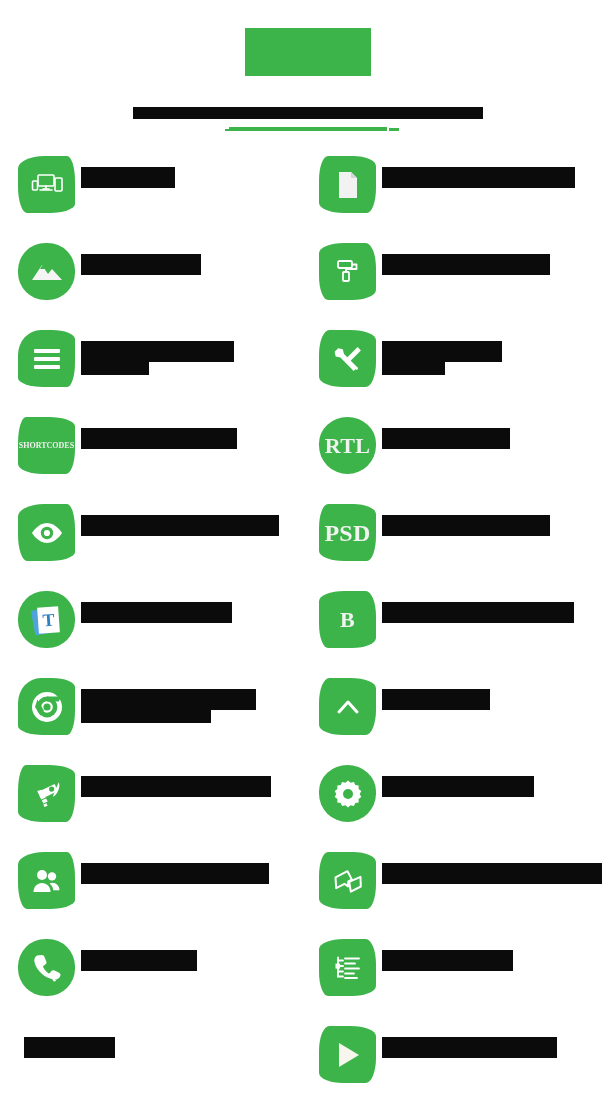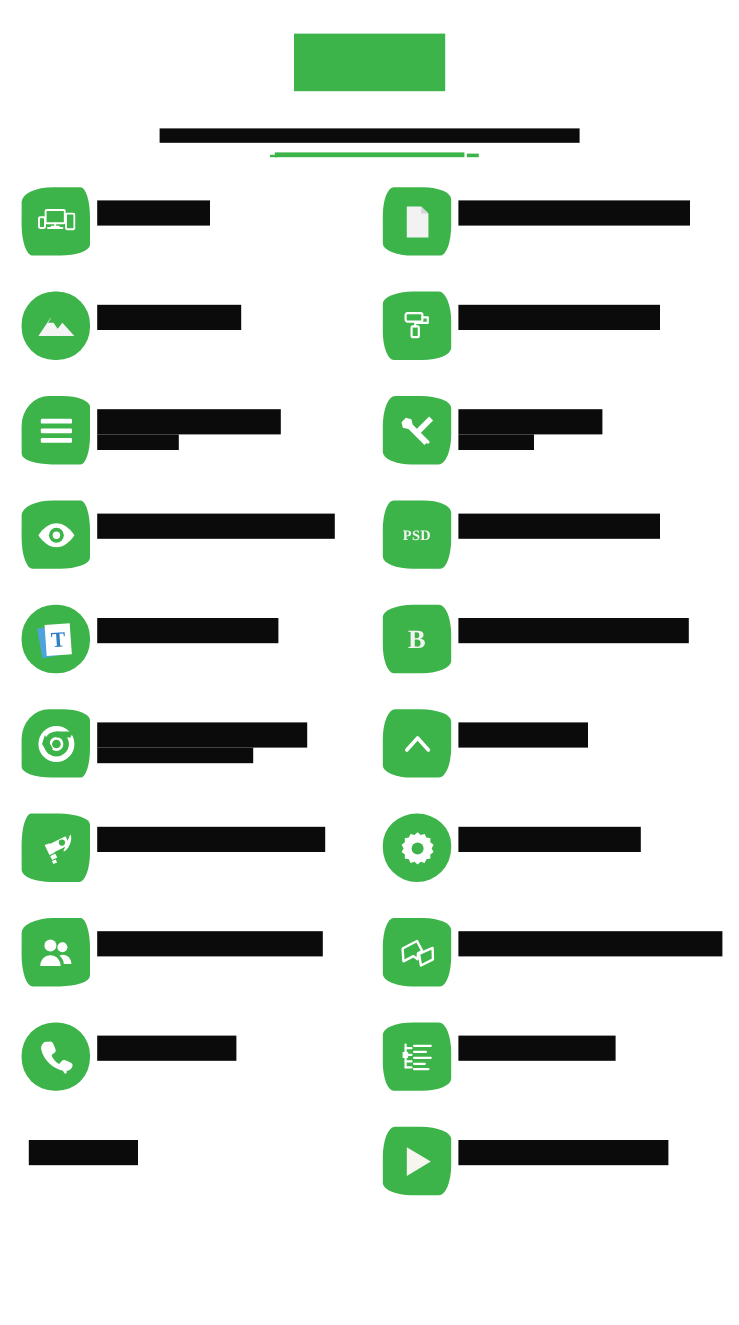--- a/index.html
+++ b/index.html
@@ -107,21 +107,21 @@
   .icon-text {
     font-weight: bold;
     color: #f2f2f0;
     letter-spacing: 0.3px;
     line-height: 1;
     text-align: center;
     font-family: "Liberation Serif", serif;
   }
   .icon-text.size-xs { font-size: 8px; letter-spacing: 0px; }
   .icon-text.size-sm { font-size: 12px; }
-  .icon-text.size-md { font-size: 12px; }
+  .icon-text.size-md { font-size: 24px; }
   .icon-text.size-lg { font-size: 22px; }
 
   
   .feature-label {
     margin-left: 6px;
     margin-top: 14px;
     display: flex;
     flex-direction: column;
     gap: 0px;
   }
@@ -264,20 +264,36 @@
      <circle cx="22.6" cy="23.4" r="1.4"></circle>
    </svg>
           </span>
         </div>
         <div class="feature-label">
           <div class="redact-line" style="width: 120px;"></div>
           <div class="redact-line thin" style="width: 63px;"></div>
         </div>
       </div>
       <div class="feature-item">
+        <div class="icon-badge shape-h">
+          <span class="icon-text size-xs">SHORTCODES</span>
+        </div>
+        <div class="feature-label">
+          <div class="redact-line" style="width: 156px;"></div>
+        </div>
+      </div>
+      <div class="feature-item col-right">
+        <div class="icon-badge shape-g">
+          <span class="icon-text size-lg">RTL</span>
+        </div>
+        <div class="feature-label">
+          <div class="redact-line" style="width: 128px;"></div>
+        </div>
+      </div>
+      <div class="feature-item">
         <div class="icon-badge shape-a">
           <span>
             <svg width="34" height="22" viewBox="0 0 34 22" fill="#fff">
      <path d="M17 1C8 1 2 11 2 11s6 10 15 10 15-10 15-10S26 1 17 1z"></path>
      <circle cx="17" cy="11" r="6.2" fill="#3cb44a"></circle>
      <circle cx="17" cy="11" r="3.1" fill="#fff"></circle>
    </svg>
           </span>
         </div>
         <div class="feature-label">

